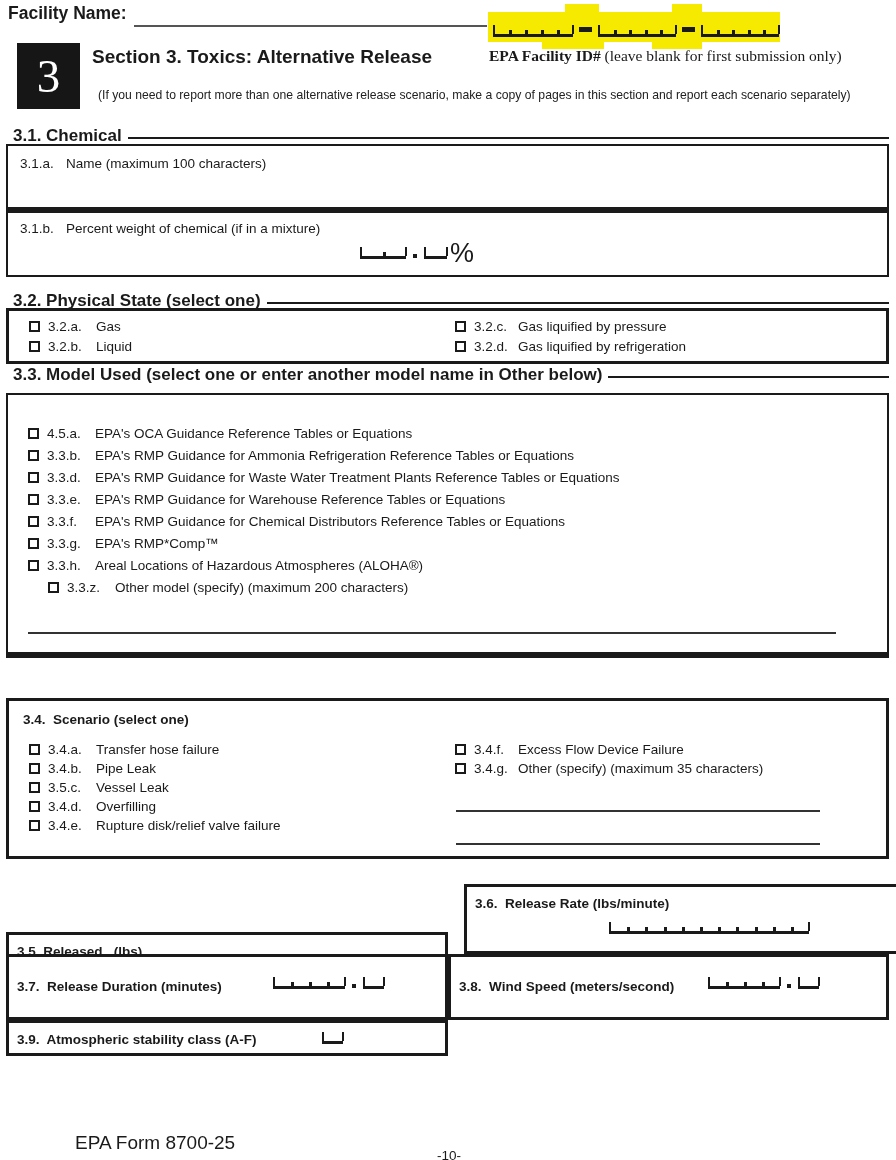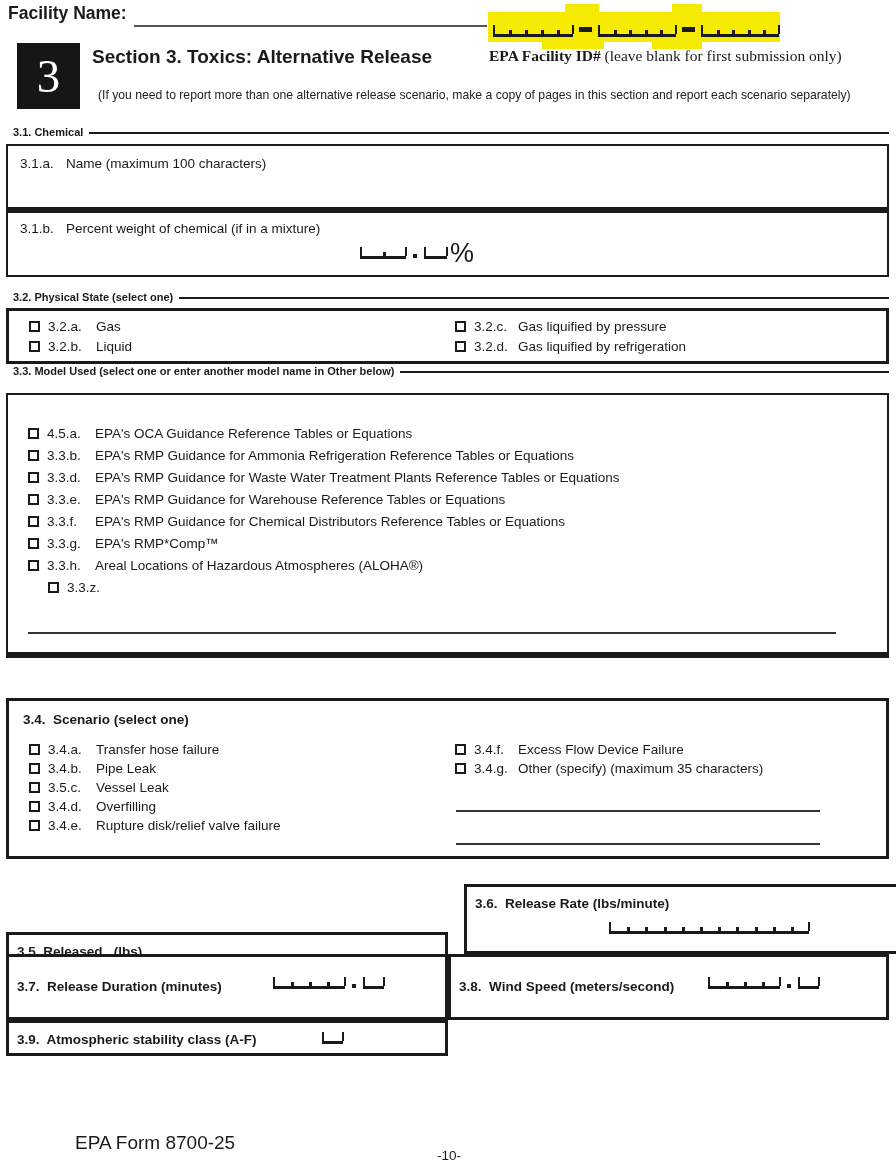--- a/index.html
+++ b/index.html
@@ -7,21 +7,21 @@
   html,body{ background:#fff; }
   body{ font-family:"Liberation Sans", sans-serif; color:var(--ink); }
   #page{ position:relative; width:896px; height:1160px; background:#fff; overflow:hidden; }
 
   .abs{ position:absolute; }
   .ws{ white-space:pre; }
   .b{ font-weight:bold; }
 
   
   .sec-heading{ position:absolute; display:flex; align-items:baseline; }
-  .sec-heading .txt{ font-weight:bold; font-size:11px; white-space:pre; padding-right:6px; }
+  .sec-heading .txt{ font-weight:bold; font-size:17px; white-space:pre; padding-right:6px; }
   .sec-heading .rule{ flex:1; border-bottom:2px solid var(--ink); transform:translateY(-2px); }
 
   
   .fbox{ position:absolute; border:2px solid var(--ink); background:#fff; }
   .fbox3{ border-width:3px; }
   .flabel{ position:absolute; font-size:13.5px; white-space:pre; }
   .flabel.b{ font-weight:bold; }
   .optrow{ position:absolute; display:flex; align-items:center; }
   .chk{ width:11px; height:11px; border:2px solid var(--ink); margin-right:8px; flex:none; background:#fff; }
   .code{ display:inline-block; width:48px; font-size:13.5px; flex:none; }
@@ -186,20 +186,21 @@
         <span class="olbl">EPA's RMP*Comp™</span>
       </div>
     <div class="optrow" style="left:20px;top:163px;">
         <span class="chk"></span>
         <span class="code">3.3.h.</span>
         <span class="olbl">Areal Locations of Hazardous Atmospheres (ALOHA®)</span>
       </div>
     <div class="optrow" style="left:20px;top:185px;padding-left:20px;">
         <span class="chk"></span>
         <span class="code">3.3.z.</span>
+        <span class="olbl">Other model (specify) (maximum 200 characters)</span>
       </div>
     <div class="writein" style="left:20px;top:237px;width:808px;"></div>
   </div>
 
   <div class="fbox fbox3" style="left:6px;top:698px;width:883px;height:161px;">
     <div class="flabel b" style="left:14px;top:11px;">3.4.  Scenario (select one)</div>
     <div class="optrow" style="left:20px;top:41px;">
         <span class="chk"></span>
         <span class="code">3.4.a.</span>
         <span class="olbl">Transfer hose failure</span>

